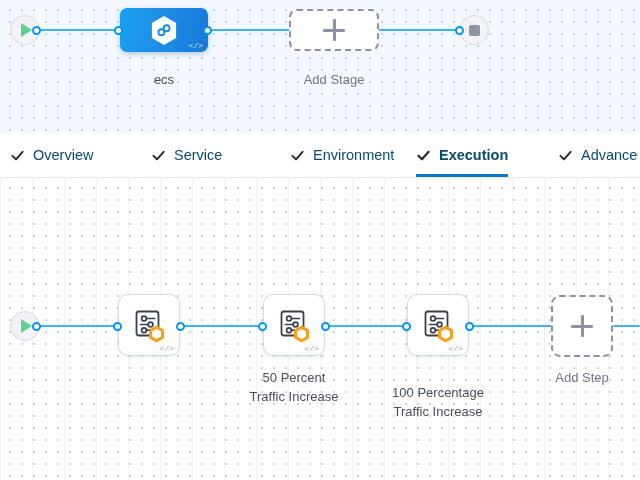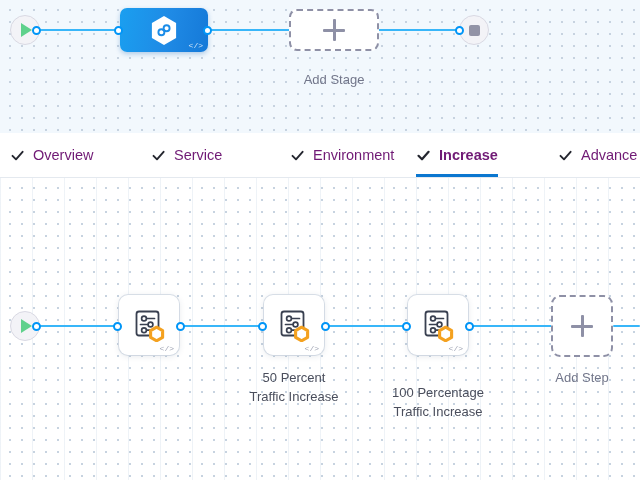--- a/index.html
+++ b/index.html
@@ -155,21 +155,21 @@
     width: 640px; height: 45px;
     background: #ffffff;
     border-bottom: 1px solid #e4e9ef;
     box-sizing: border-box;
   }
   .tab {
     position: absolute;
     top: 0; height: 44px;
     display: flex; align-items: center; gap: 8px;
     font-size: 14.5px;
-    color: #701a75;
+    color: #0c4a6e;
     white-space: nowrap;
   }
   .tab .check { flex: none; display: block; }
   .tab.active { font-weight: bold; }
   .tab.active::after {
     content: "";
     position: absolute;
     left: 0; right: 0; bottom: 0;
     height: 3px;
     background: #0b77d0;
@@ -199,20 +199,21 @@
             <circle cx="11.4" cy="17.3" r="3.0"></circle>
             <circle cx="16.6" cy="13.3" r="3.0"></circle>
             <path d="M13.3 15.0 L14.7 15.6"></path>
           </g>
         </svg>
       </div>
       <span class="code-glyph">&lt;/&gt;</span>
     </div>
     <div class="dot" style="left:114px; top:25.5px;"></div>
     <div class="dot" style="left:203px; top:25.5px;"></div>
+    <div class="node-label" style="left:104px; top:70px; width:120px;">ecs</div>
 
     <div class="add-node" id="add-stage-node" style="left:289px; top:9px;">
       <div class="plus"></div>
     </div>
     <div class="node-label muted" style="left:274px; top:70px; width:120px;">Add Stage</div>
 
     <div class="terminal" style="left:459px; top:15px;">
       <div class="stop-sq"></div>
     </div>
     <div class="dot" style="left:455px; top:25.5px;"></div>
@@ -238,21 +239,21 @@
       <svg class="check" width="15" height="15" viewBox="0 0 15 15">
         <path d="M2.5 7.8 L6 11.3 L12.6 3.8" fill="none" stroke="#24262f" stroke-width="1.9" stroke-linecap="round" stroke-linejoin="round"></path>
       </svg>
       <span>Environment</span>
     </div>
 
     <div class="tab active" style="left:416px;">
       <svg class="check" width="15" height="15" viewBox="0 0 15 15">
         <path d="M2.5 7.8 L6 11.3 L12.6 3.8" fill="none" stroke="#24262f" stroke-width="2.2" stroke-linecap="round" stroke-linejoin="round"></path>
       </svg>
-      <span>Increase</span>
+      <span>Execution</span>
     </div>
 
     <div class="tab" style="left:558px;">
       <svg class="check" width="15" height="15" viewBox="0 0 15 15">
         <path d="M2.5 7.8 L6 11.3 L12.6 3.8" fill="none" stroke="#24262f" stroke-width="1.9" stroke-linecap="round" stroke-linejoin="round"></path>
       </svg>
       <span>Advance</span>
     </div>
   </div>
 

